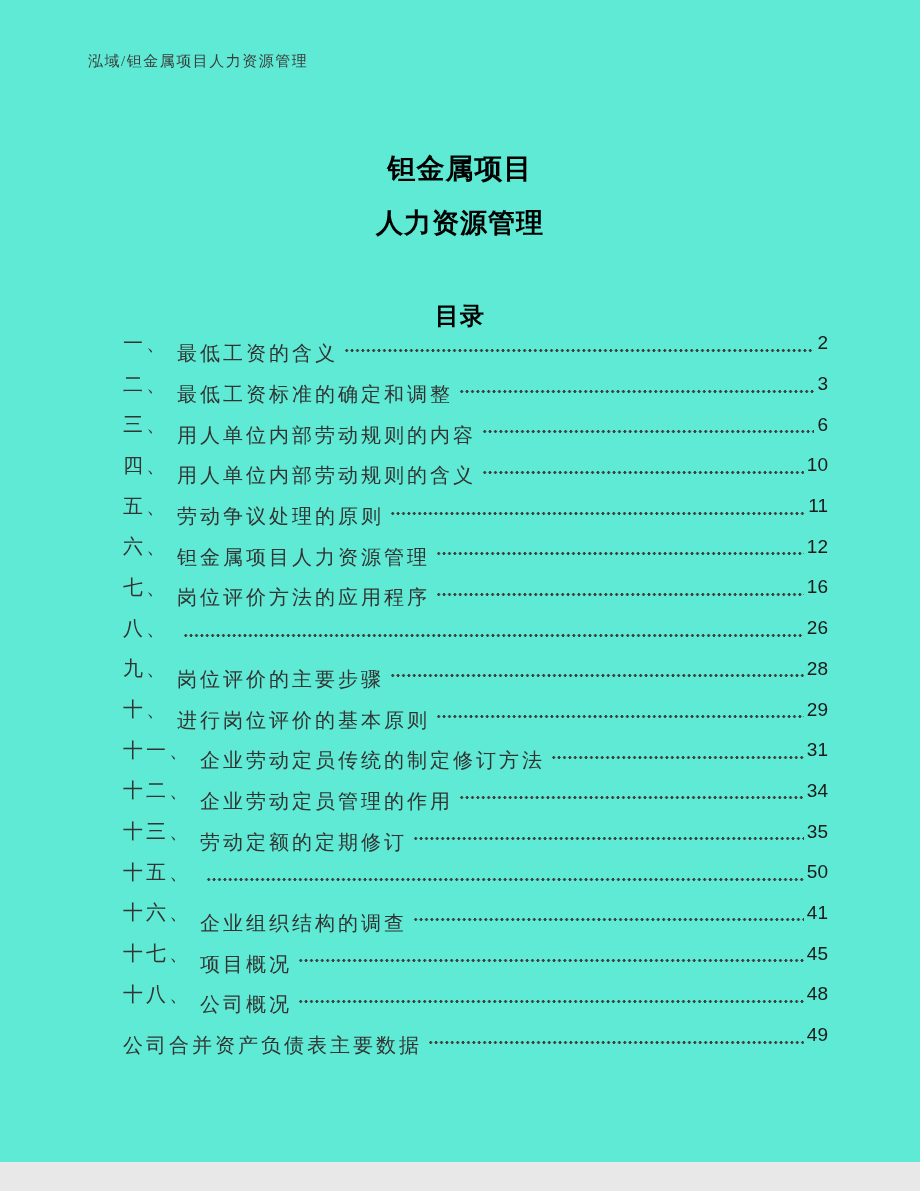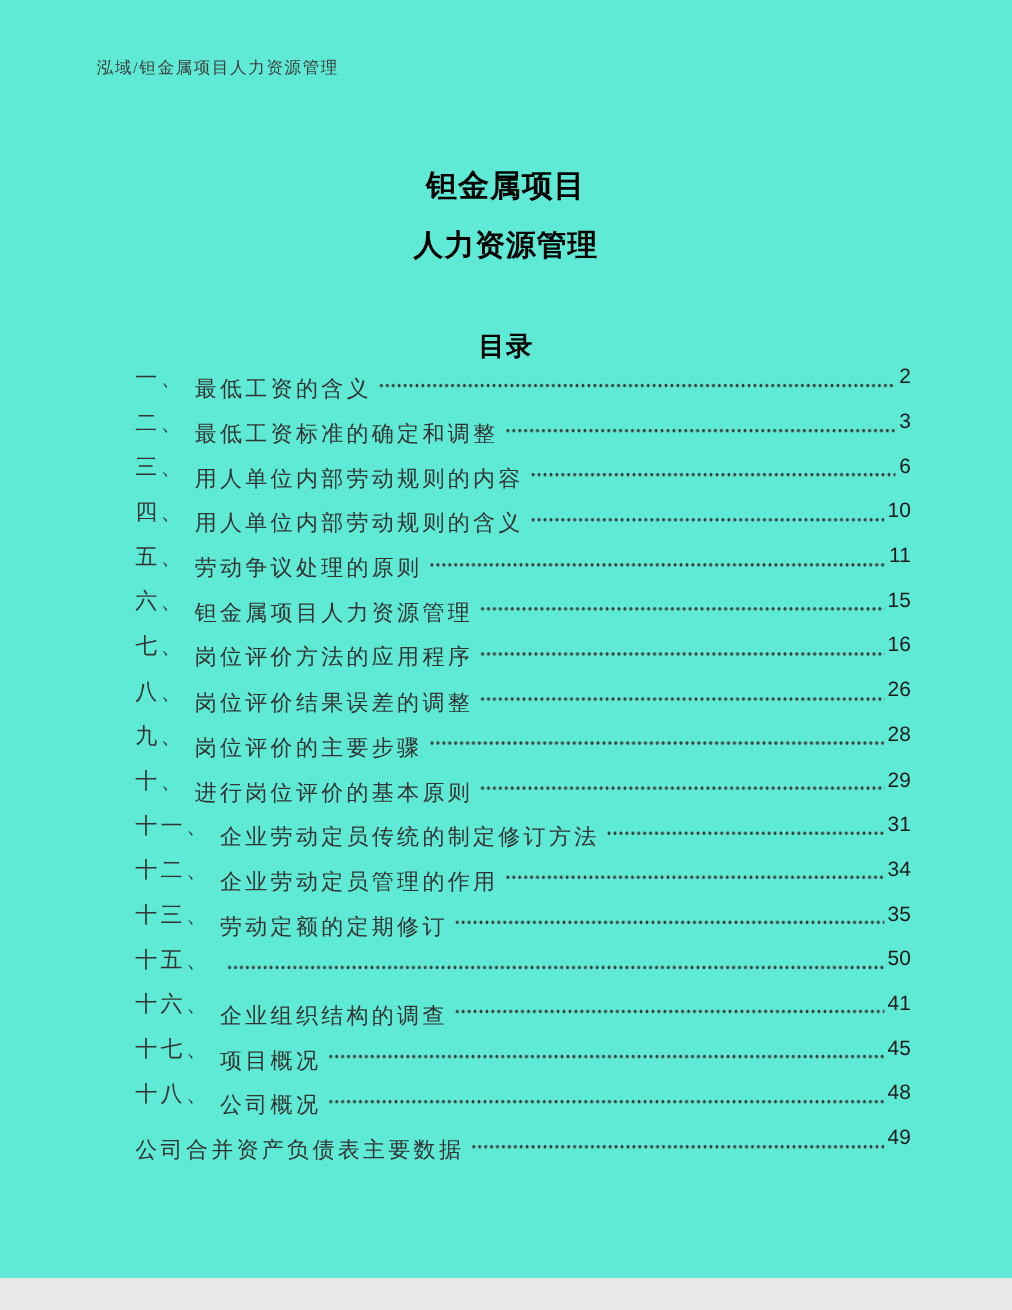--- a/index.html
+++ b/index.html
@@ -114,31 +114,30 @@
       <div class="toc-row">
         <span class="toc-num">五、</span>
         <span class="toc-title">劳动争议处理的原则</span>
         <span class="toc-leader"></span>
         <span class="toc-page">11</span>
       </div>
       <div class="toc-row">
         <span class="toc-num">六、</span>
         <span class="toc-title">钽金属项目人力资源管理</span>
         <span class="toc-leader"></span>
-        <span class="toc-page">15</span>
+        <span class="toc-page">12</span>
       </div>
       <div class="toc-row">
         <span class="toc-num">七、</span>
         <span class="toc-title">岗位评价方法的应用程序</span>
         <span class="toc-leader"></span>
         <span class="toc-page">16</span>
       </div>
       <div class="toc-row">
         <span class="toc-num">八、</span>
-        <span class="toc-title">岗位评价结果误差的调整</span>
         <span class="toc-leader"></span>
         <span class="toc-page">26</span>
       </div>
       <div class="toc-row">
         <span class="toc-num">九、</span>
         <span class="toc-title">岗位评价的主要步骤</span>
         <span class="toc-leader"></span>
         <span class="toc-page">28</span>
       </div>
       <div class="toc-row">

